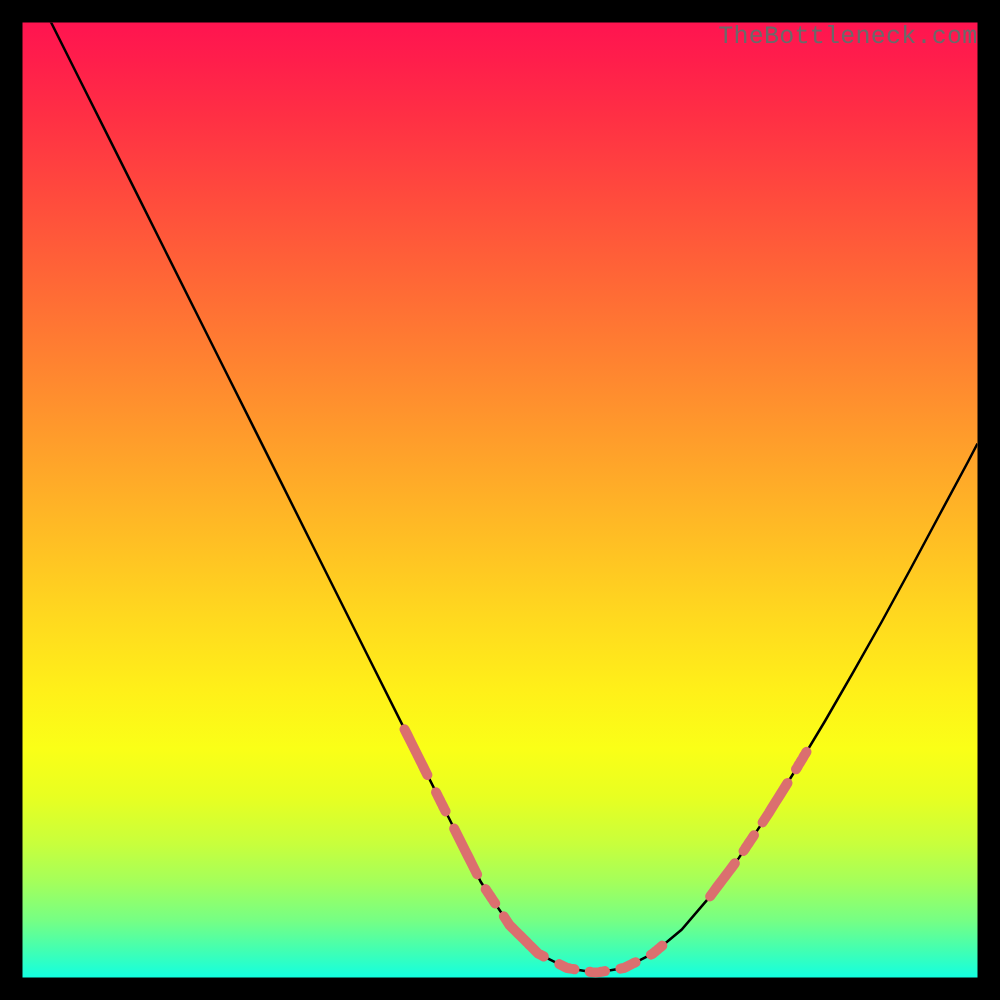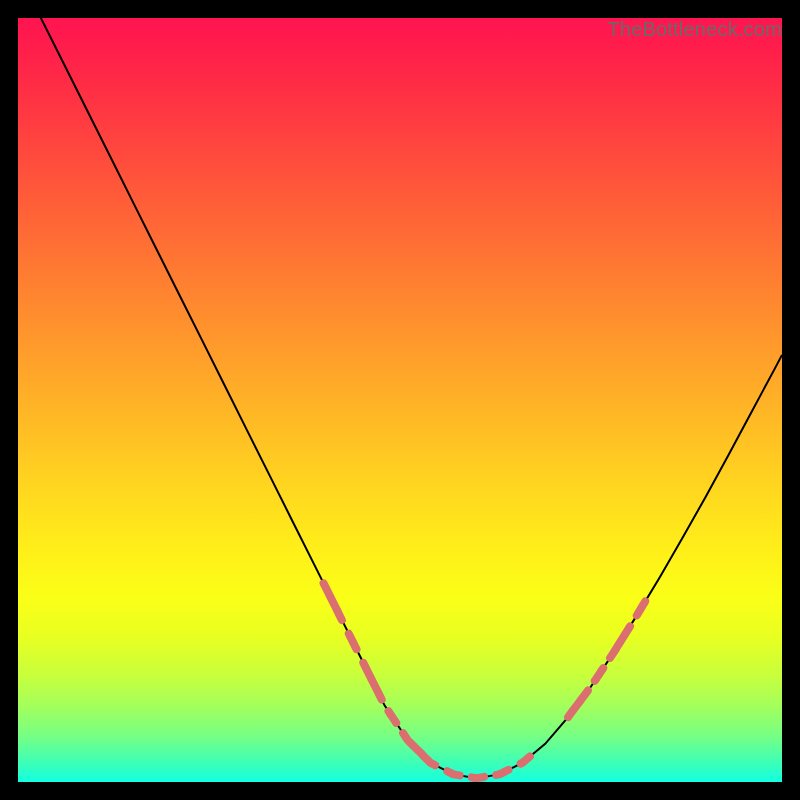--- a/index.html
+++ b/index.html
@@ -51,21 +51,21 @@
   .curve-svg {
     position: absolute;
     inset: 0;
     width: 100%;
     height: 100%;
   }
   .watermark {
     position: absolute;
     top: 0;
     right: 0;
-    font-family: Liberation Sans, sans-serif;
+    font-family: Liberation Mono, monospace;
     font-size: 20px;
     color: #6a6a6a;
     letter-spacing: 0.2px;
     font-weight: 500;
     text-align: right;
   }
 </style>
 </head>
 <body>
 

